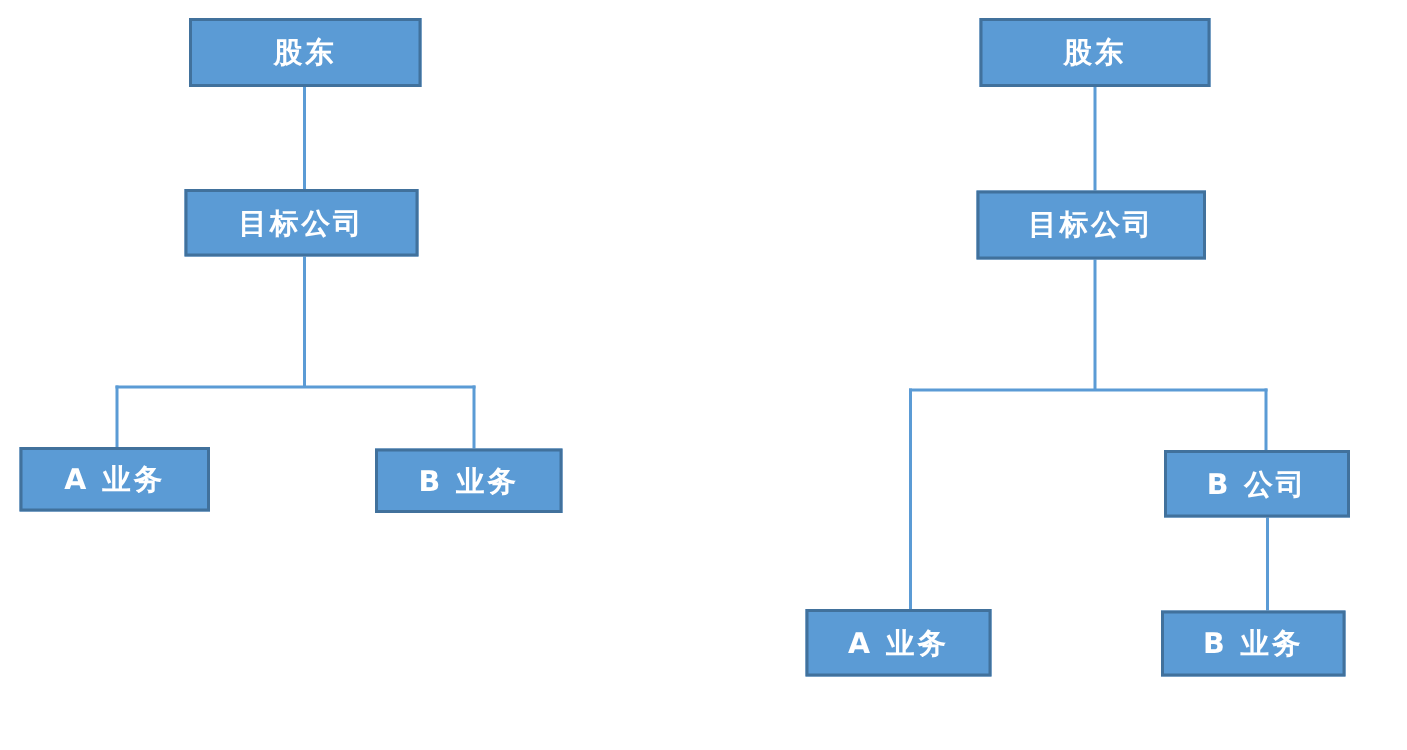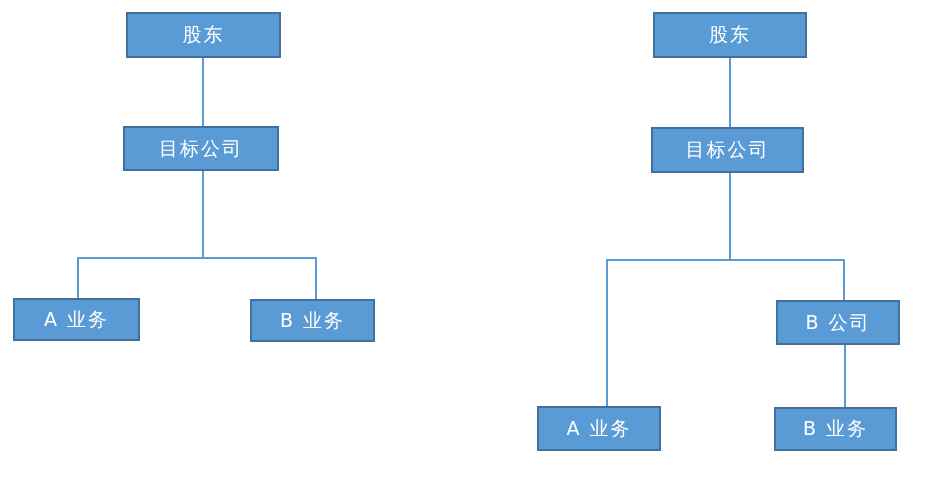--- a/index.html
+++ b/index.html
@@ -24,21 +24,21 @@
     background: var(--node-fill);
     border: 2px solid var(--node-border);
     color: var(--text);
     display: flex;
     align-items: center;
     justify-content: center;
     font-size: 19px;
     letter-spacing: 2px;
     z-index: 2;
   }
-  .node span { white-space: nowrap; }
+  .node span { white-space: nowrap; font-weight: bold; }
   .line {
     position: absolute;
     background: var(--connector);
     z-index: 1;
   }
   .vline { width: 2px; }
   .hline { height: 2px; }
 </style>
 </head>
 <body>

